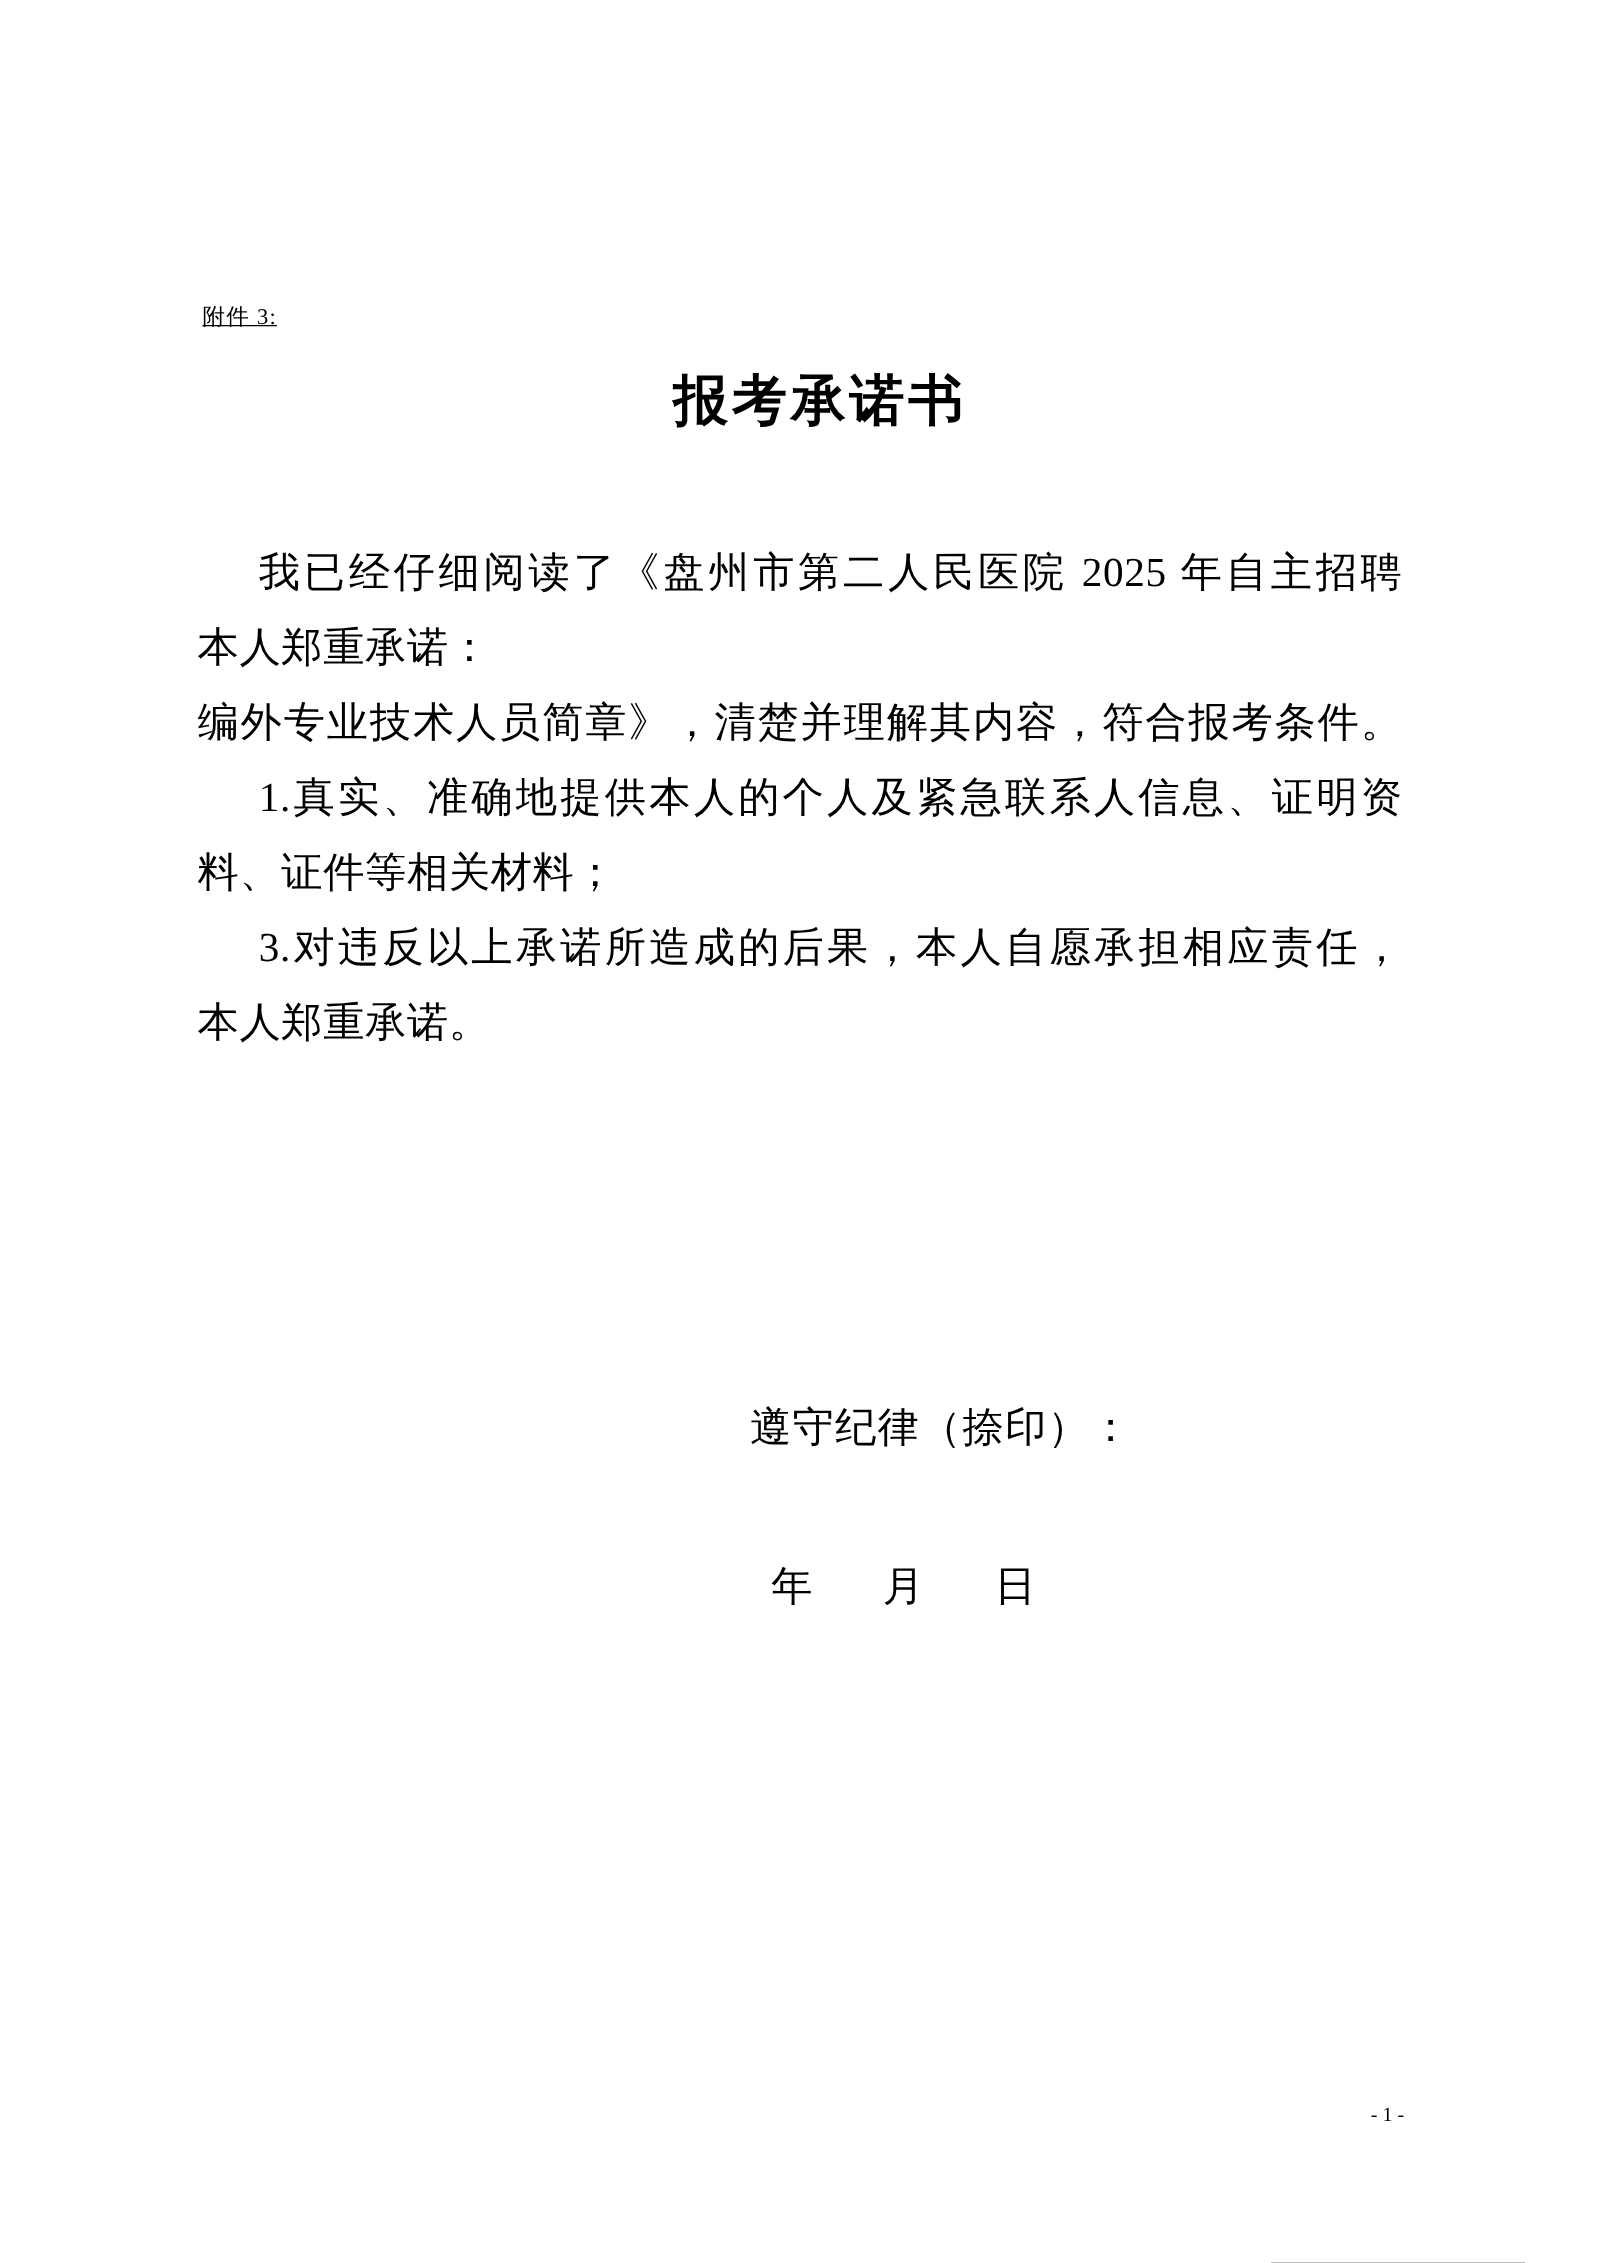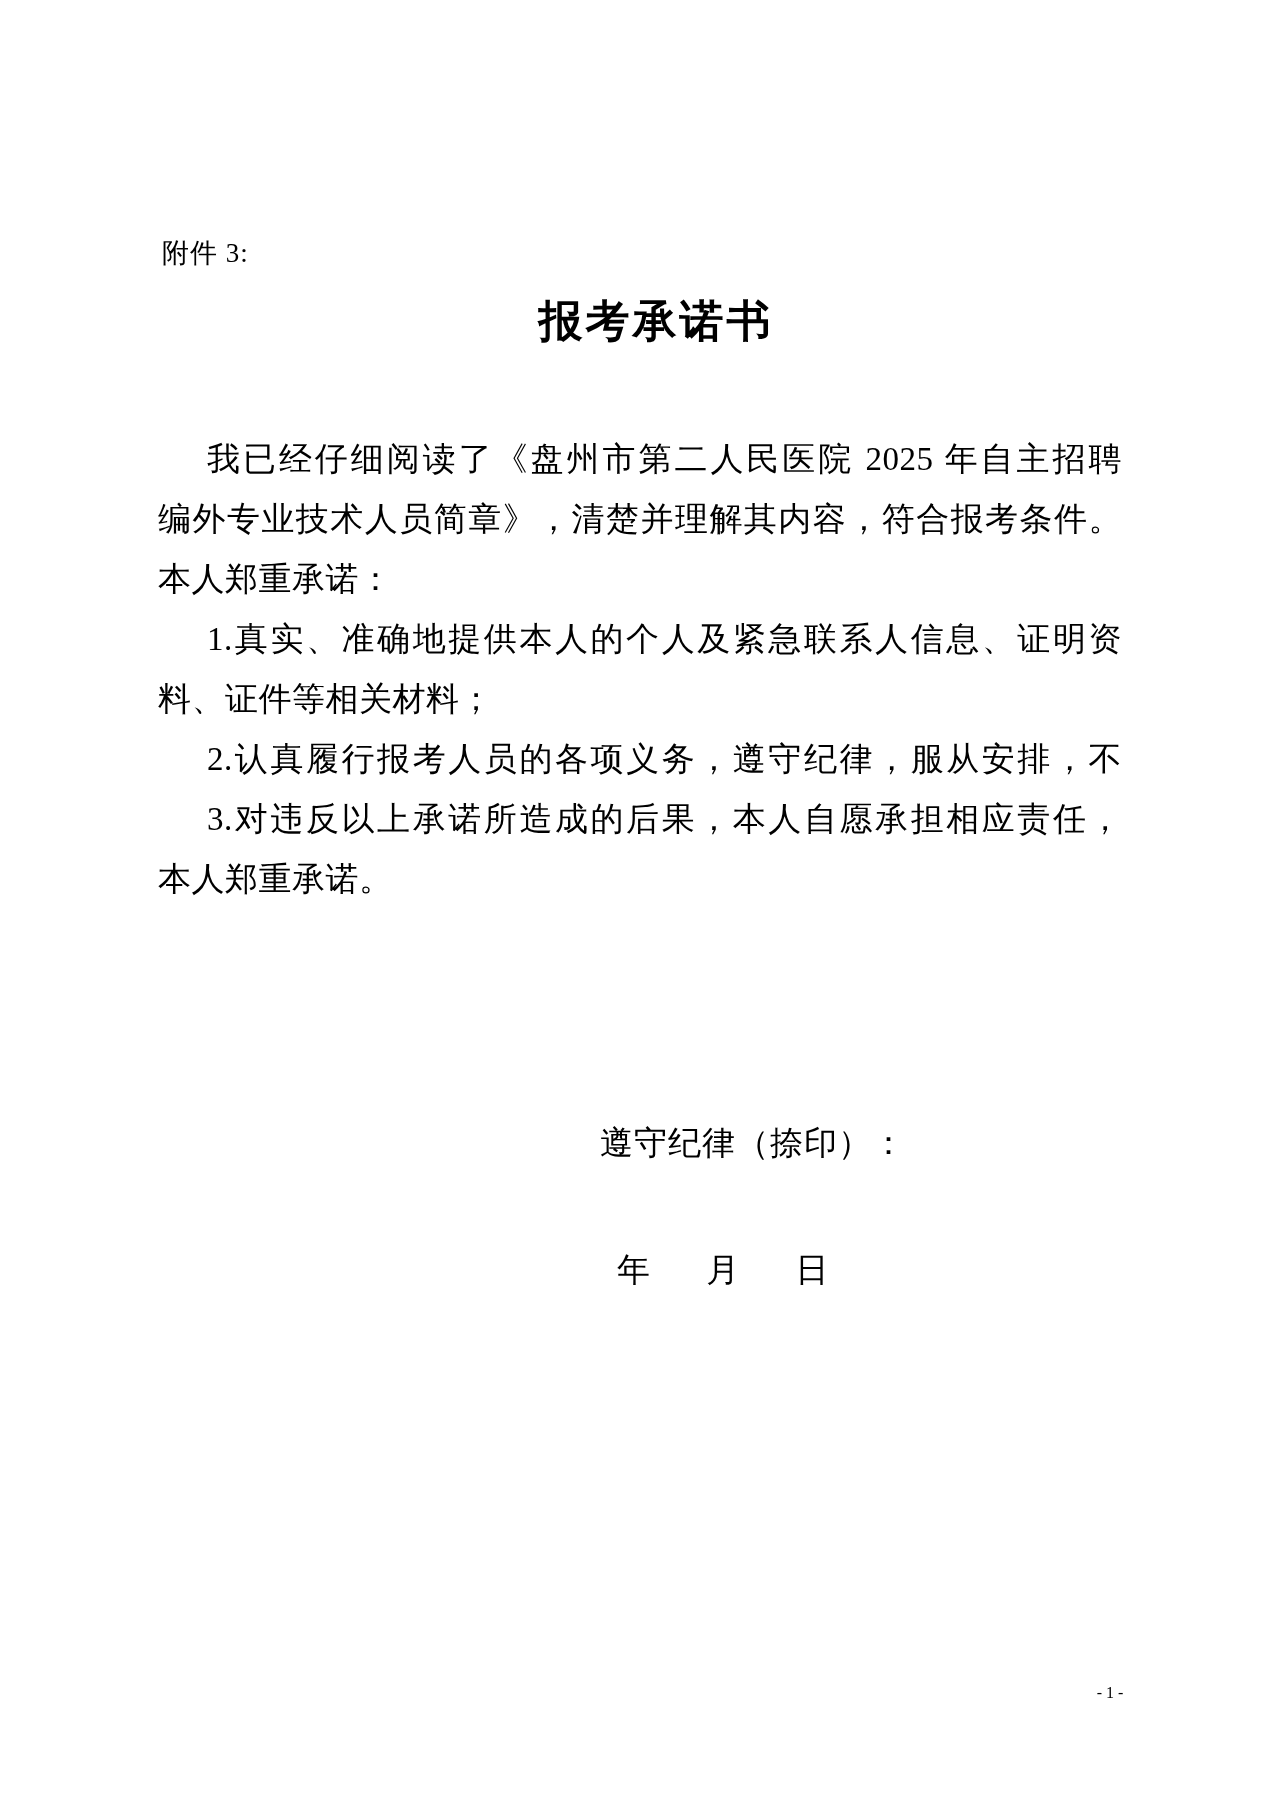--- a/index.html
+++ b/index.html
@@ -11,23 +11,24 @@
     margin: 0 auto;
     background: #ffffff;
     overflow: hidden;
     font-family: "Liberation Serif", "DejaVu Serif", serif;
     color: #000000;
   }
   .attachment-label {
     position: absolute;
     left: 162px;
     top: 236px;
-    font-size: 27px;
+    font-size: 18px;
     line-height: 34px;
     letter-spacing: 1px;
+    text-decoration: underline;
   }
   .doc-title {
     position: absolute;
     left: 16px;
     top: 294px;
     width: 1280px;
     text-align: center;
     font-family: "Liberation Sans", "DejaVu Sans", sans-serif;
     font-weight: 700;
     font-size: 44px;
@@ -84,25 +85,24 @@
 <body>
 
 <div class="page">
 
   <div class="attachment-label">附件 3:</div>
 
   <h1 class="doc-title">报考承诺书</h1>
 
   <div class="body-text">
     <div class="body-line indent full">我已经仔细阅读了《盘州市第二人民医院 2025 年自主招聘</div>
+    <div class="body-line">本人郑重承诺：</div>
     <div class="body-line full">编外专业技术人员简章》，清楚并理解其内容，符合报考条件。</div>
-    <div class="body-line">本人郑重承诺：</div>
     <div class="body-line indent full">1.真实、准确地提供本人的个人及紧急联系人信息、证明资</div>
     <div class="body-line">料、证件等相关材料；</div>
-    <div class="body-line indent full">2.认真履行报考人员的各项义务，遵守纪律，服从安排，不</div>
     <div class="body-line indent full">3.对违反以上承诺所造成的后果，本人自愿承担相应责任，</div>
     <div class="body-line">本人郑重承诺。</div>
   </div>
 
   <div class="signature-line">遵守纪律（捺印）：</div>
 
   <div class="date-line">
     <span class="date-char">年</span>
     <span class="date-char">月</span>
     <span class="date-char">日</span>

